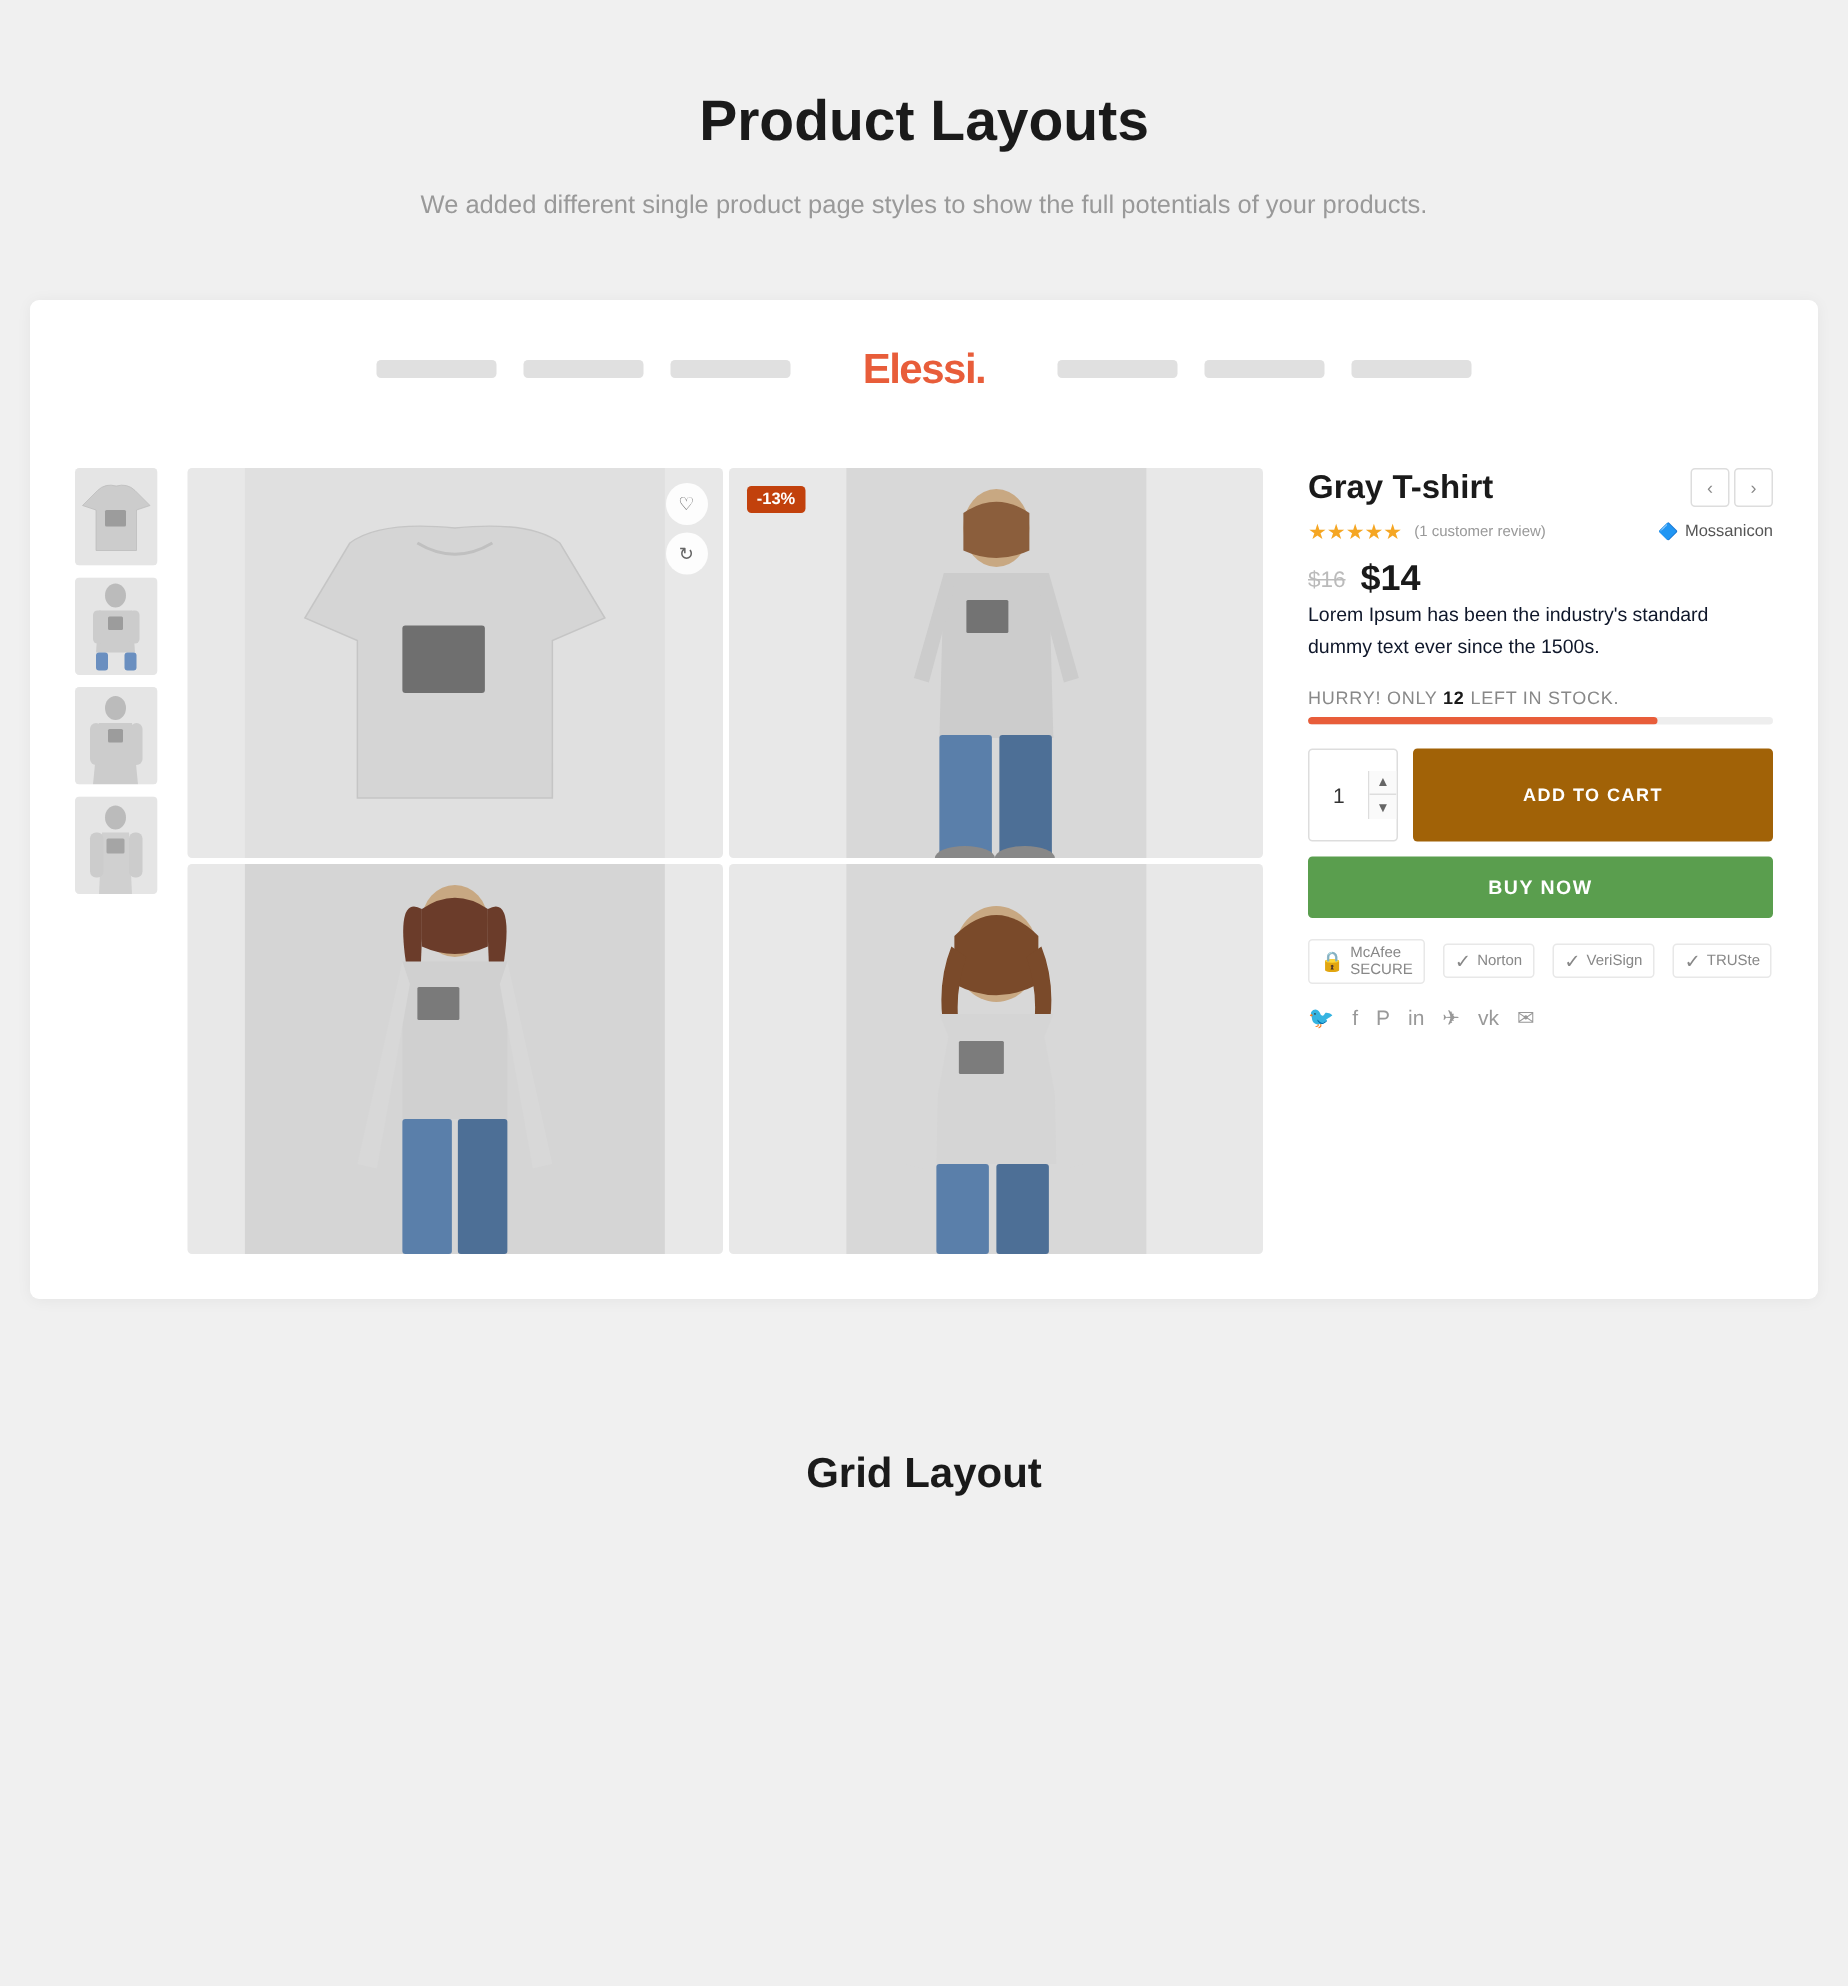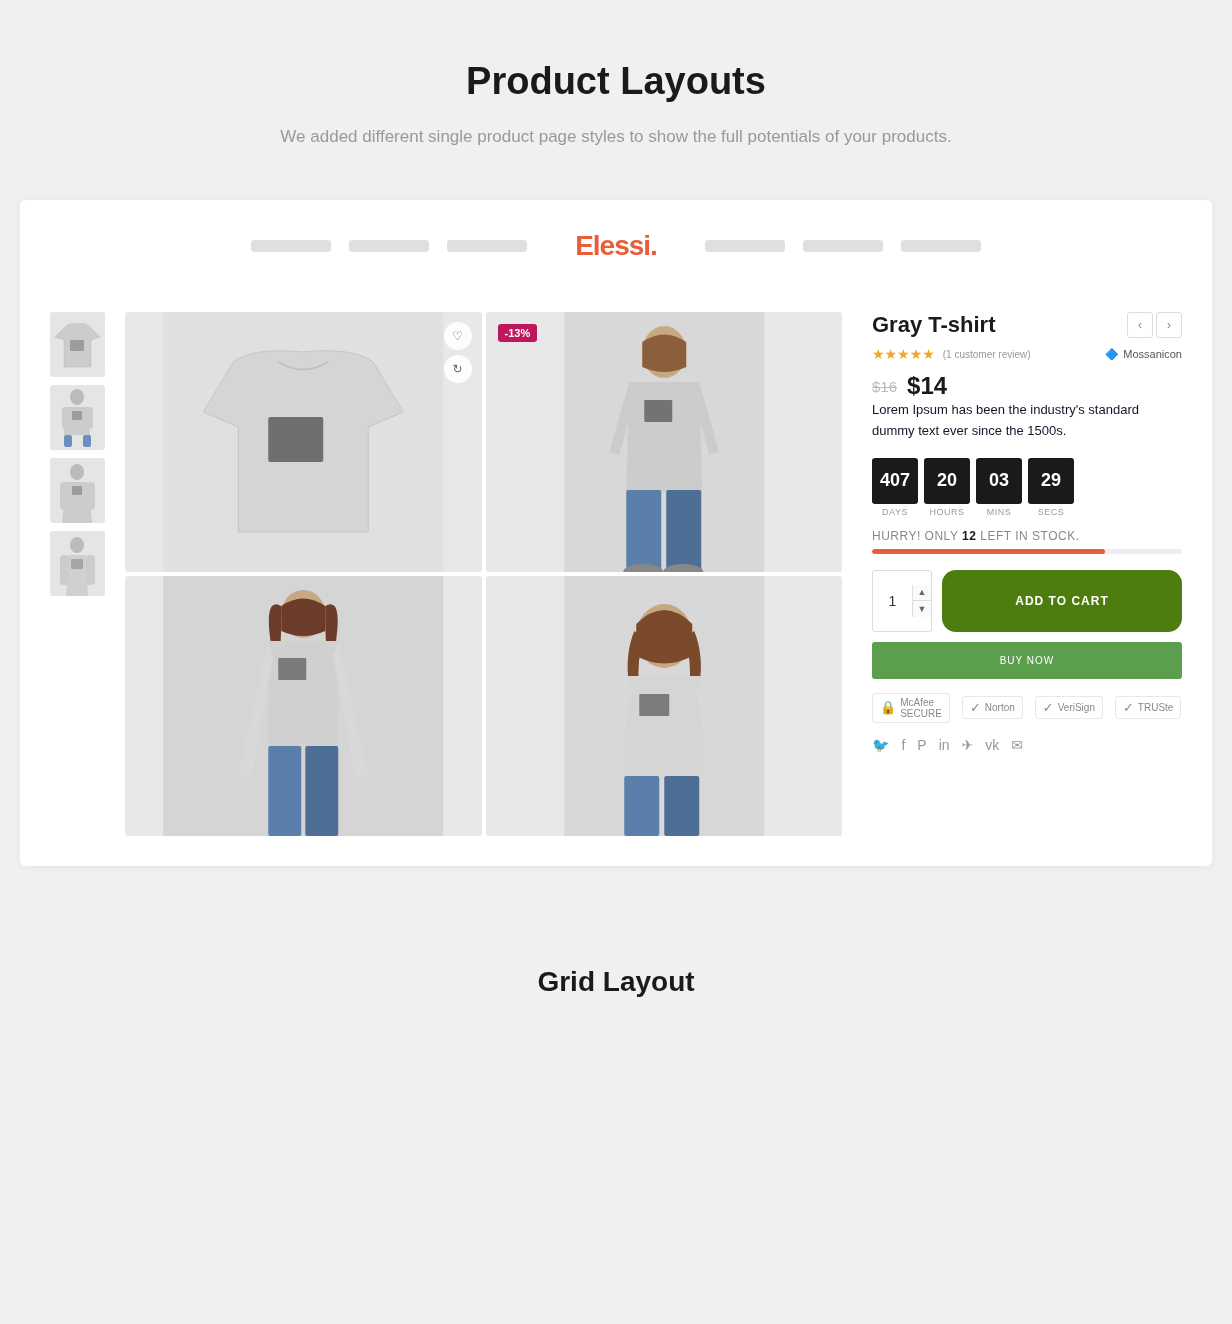--- a/index.html
+++ b/index.html
@@ -120,21 +120,21 @@
       border-radius: 3px;
       overflow: hidden;
       position: relative;
       height: 260px;
     }
 
     .badge-discount {
       position: absolute;
       top: 12px;
       left: 12px;
-      background: #be185d;
+      background: #c2410c;
       color: #fff;
       font-size: 11px;
       font-weight: 700;
       padding: 3px 7px;
       border-radius: 3px;
     }
 
     .wishlist-icons {
       position: absolute;
       top: 10px;
@@ -351,40 +351,40 @@
       color: #666;
       background: #fafafa;
     }
 
     .qty-btn:first-child {
       border-bottom: 1px solid #ddd;
     }
 
     .btn-cart {
       flex: 1;
-      background: #4d7c0f;
+      background: #a16207;
       color: #fff;
       border: none;
-      border-radius: 14px;
+      border-radius: 3px;
       font-size: 12px;
       font-weight: 700;
       letter-spacing: 1px;
       cursor: pointer;
       text-transform: uppercase;
       padding: 24px;
     }
 
     .btn-buy {
       width: 100%;
       background: #5a9e4e;
       color: #fff;
       border: none;
       border-radius: 3px;
-      font-size: 10px;
-      font-weight: 400;
+      font-size: 13px;
+      font-weight: 700;
       letter-spacing: 1px;
       cursor: pointer;
       text-transform: uppercase;
       padding: 13px;
       margin-bottom: 14px;
     }
 
     .trust-badges {
       display: flex;
       gap: 12px;
@@ -633,38 +633,20 @@
         </div>
 
         <div class="price-row">
           <span class="price-old">$16</span>
           <span class="price-new">$14</span>
         </div>
 
         <p class="product-desc">Lorem Ipsum has been the industry's standard dummy text ever since the 1500s.</p>
 
         
-        <div class="countdown">
-          <div class="countdown-item">
-            <div class="countdown-num">407</div>
-            <div class="countdown-label">DAYS</div>
-          </div>
-          <div class="countdown-item">
-            <div class="countdown-num">20</div>
-            <div class="countdown-label">HOURS</div>
-          </div>
-          <div class="countdown-item">
-            <div class="countdown-num">03</div>
-            <div class="countdown-label">MINS</div>
-          </div>
-          <div class="countdown-item">
-            <div class="countdown-num">29</div>
-            <div class="countdown-label">SECS</div>
-          </div>
-        </div>
 
         
         <div class="stock-text">
           <span>HURRY! ONLY</span>
           <strong>12</strong>
           <span>LEFT IN STOCK.</span>
         </div>
         <div class="stock-bar">
           <div class="stock-fill"></div>
         </div>

